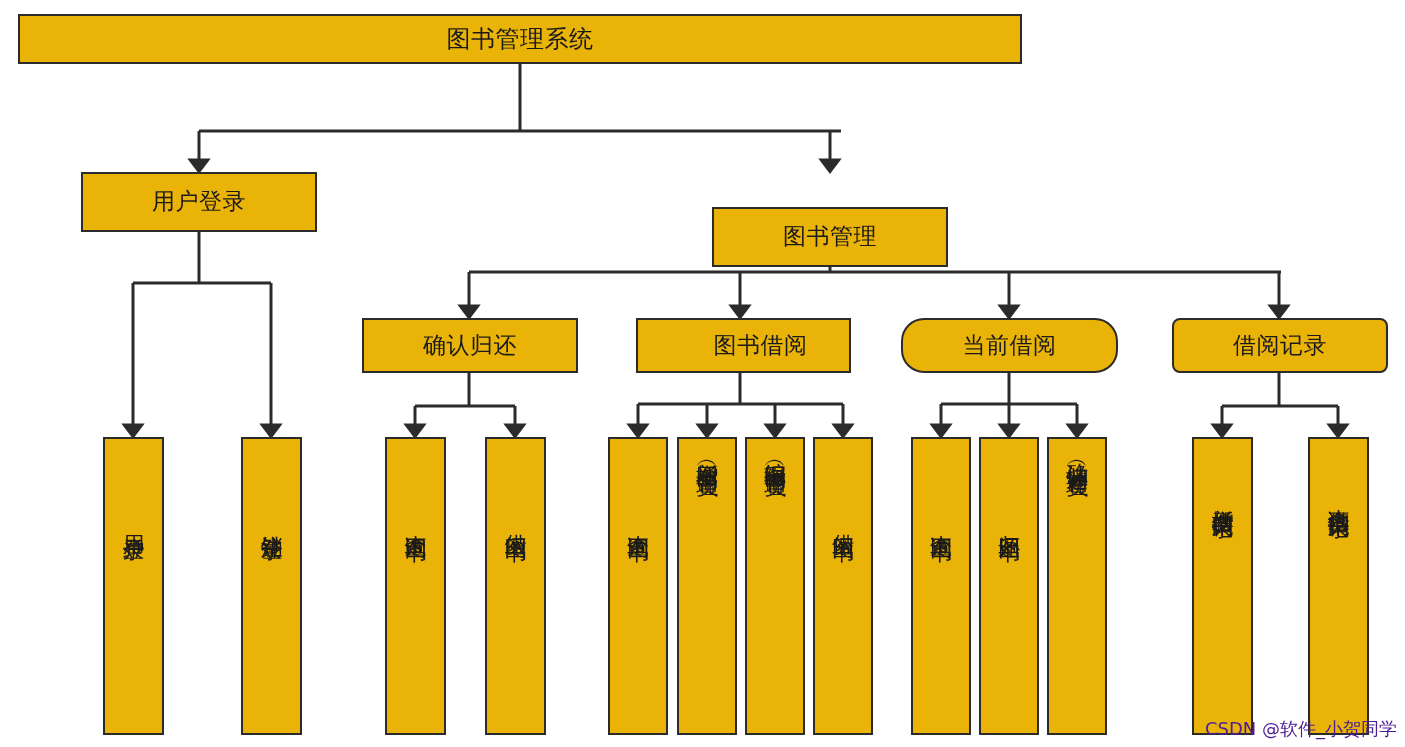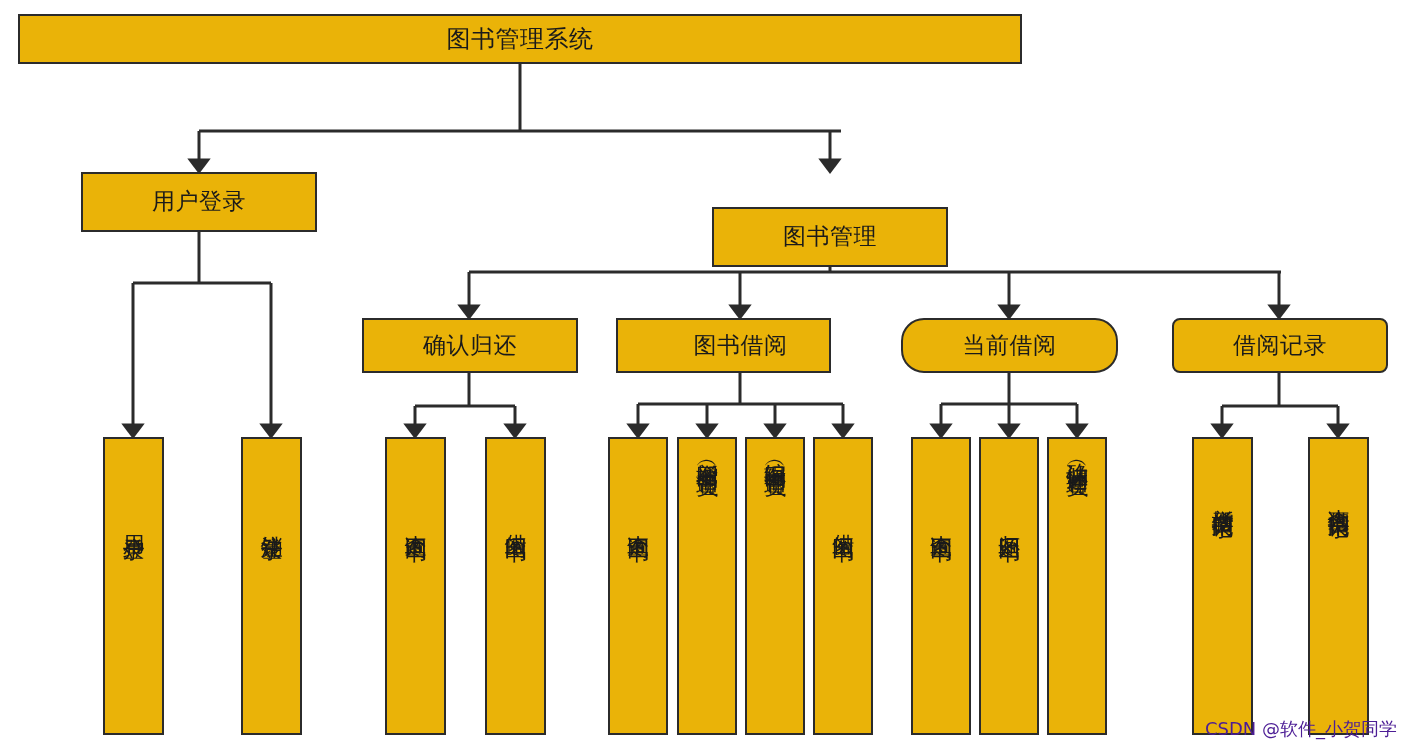--- a/index.html
+++ b/index.html
@@ -143,21 +143,21 @@
   <div class="node horiz" style="left:81px; top:172px; width:236px; height:60px;">
     <span class="node-label">用户登录</span>
   </div>
   <div class="node horiz" style="left:712px; top:171px; width:236px; height:60px;margin-top:36px;">
     <span class="node-label">图书管理</span>
   </div>
 
   <div class="node horiz" style="left:362px; top:318px; width:216px; height:55px;">
     <span class="node-label">确认归还</span>
   </div>
-  <div class="node horiz" style="left:616px; top:318px; width:215px; height:55px;padding-left:34px;">
+  <div class="node horiz" style="left:636px; top:318px; width:215px; height:55px;padding-left:34px;">
     <span class="node-label">图书借阅</span>
   </div>
   <div class="node horiz" style="left:901px; top:318px; width:217px; height:55px;border-radius:23px;">
     <span class="node-label">当前借阅</span>
   </div>
   <div class="node horiz" style="left:1172px; top:318px; width:216px; height:55px;border-radius:8px;">
     <span class="node-label">借阅记录</span>
   </div>
 
   <div class="node vert mid" style="left:103px; top:437px; width:61px; height:298px;">

